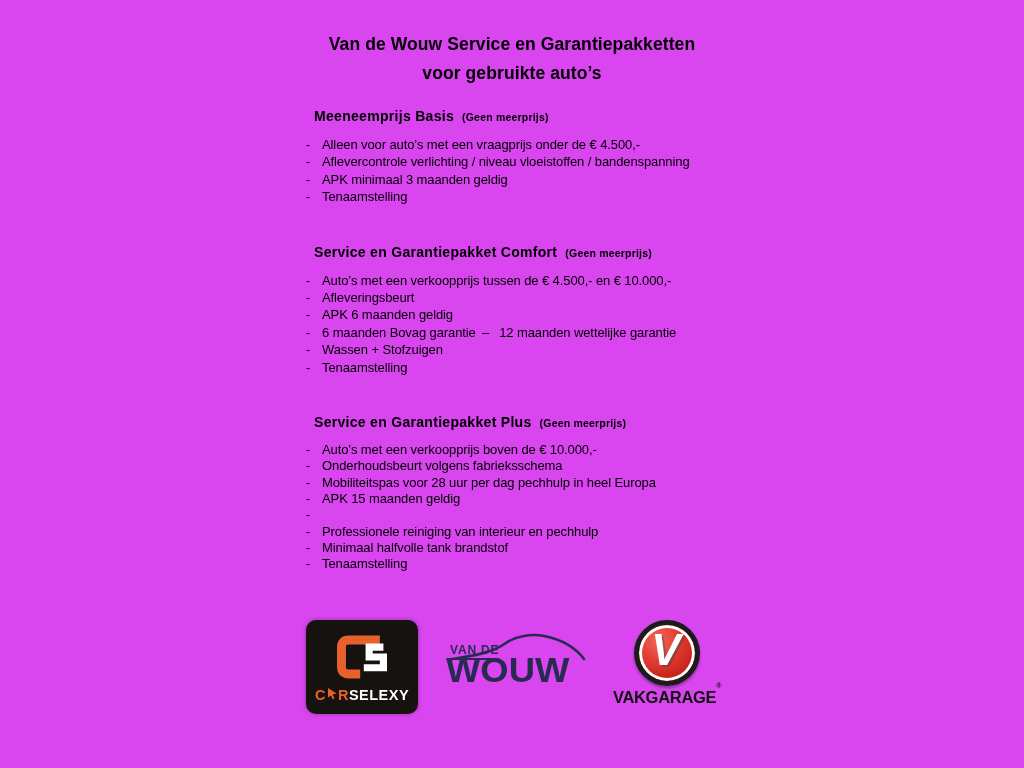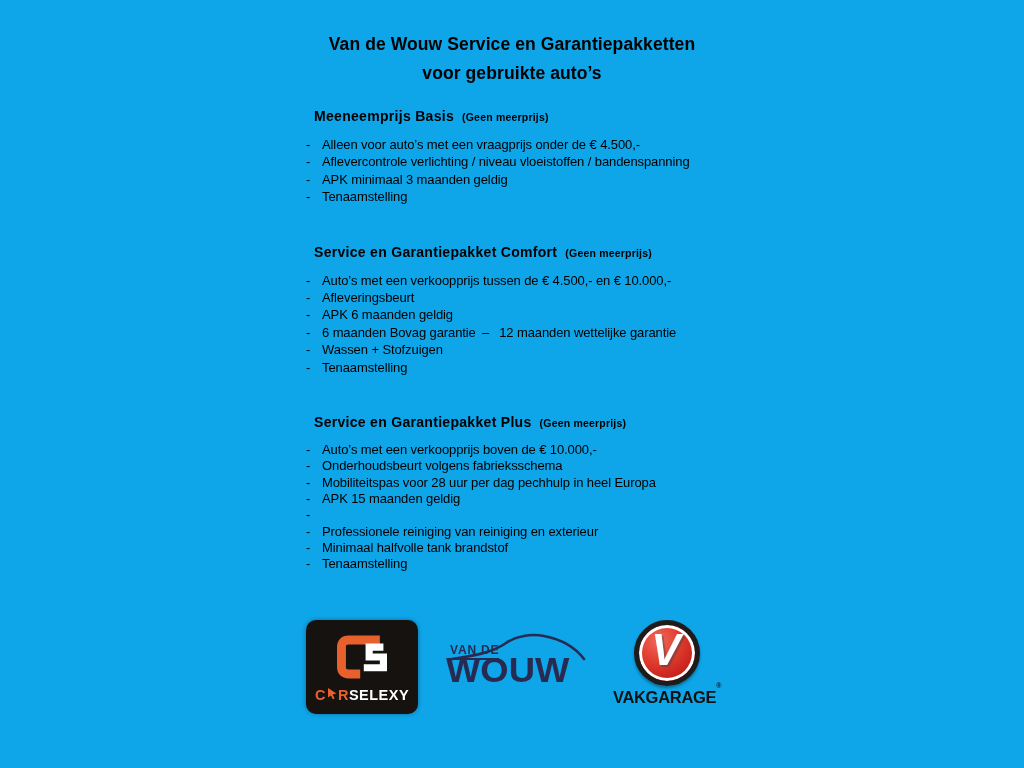--- a/index.html
+++ b/index.html
@@ -1,18 +1,18 @@
 <!DOCTYPE html>
 <html><head>
 <meta charset="utf-8">
 <style>
   * { margin:0; padding:0; box-sizing:border-box; }
   body { background:#ffffff; }
   .page {
-    position:relative; width:1024px; height:768px; background:#0ea5e9;
+    position:relative; width:1024px; height:768px; background:#d946ef;
     font-family:"Liberation Sans","DejaVu Sans",sans-serif; color:#000;
     overflow:hidden;
   }
 
   
   .title-block {
     position:absolute; top:30px; left:0; width:100%;
     text-align:center; font-weight:700; font-size:17.5px; line-height:29px;
     letter-spacing:0.1px;
   }
@@ -170,21 +170,21 @@
           </li>
         <li class="item">
             <span class="dash">-</span>
             <span>APK 15 maanden geldig</span>
           </li>
         <li class="item">
             <span class="dash">-</span>
           </li>
         <li class="item">
             <span class="dash">-</span>
-            <span>Professionele reiniging van reiniging en exterieur</span>
+            <span>Professionele reiniging van interieur en pechhulp</span>
           </li>
         <li class="item">
             <span class="dash">-</span>
             <span>Minimaal halfvolle tank brandstof</span>
           </li>
         <li class="item">
             <span class="dash">-</span>
             <span>Tenaamstelling</span>
           </li>
       </ul>

